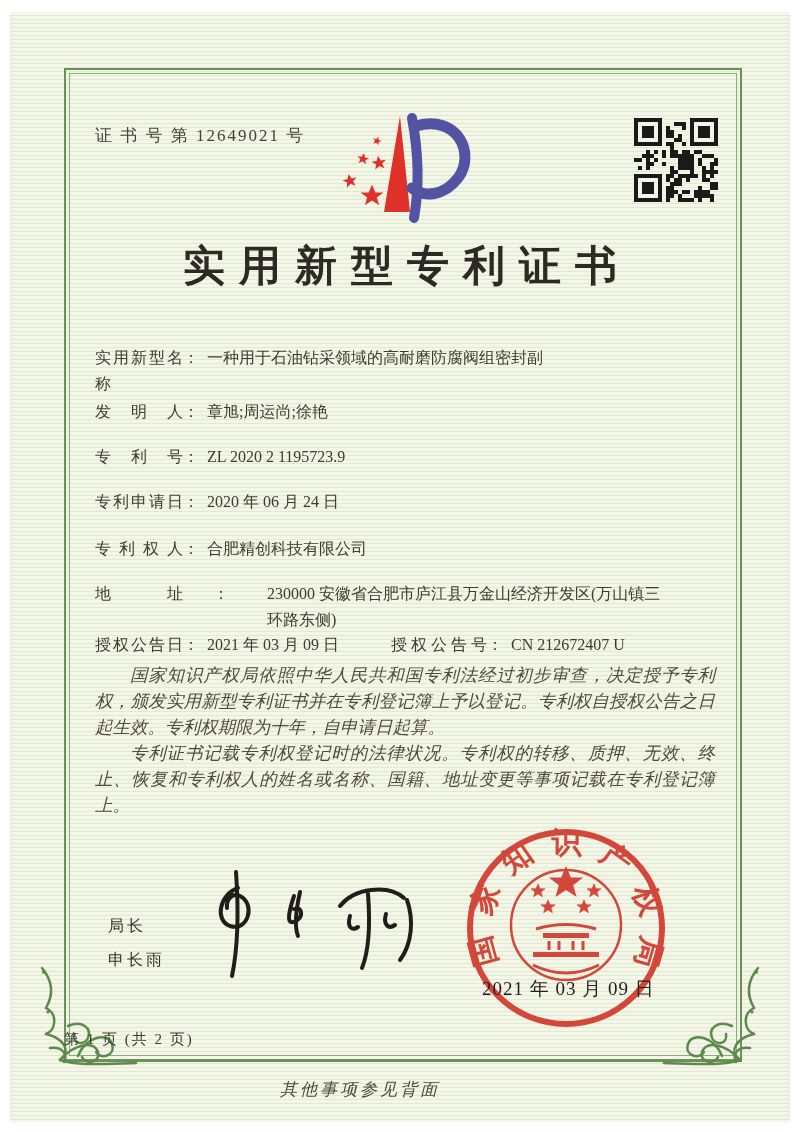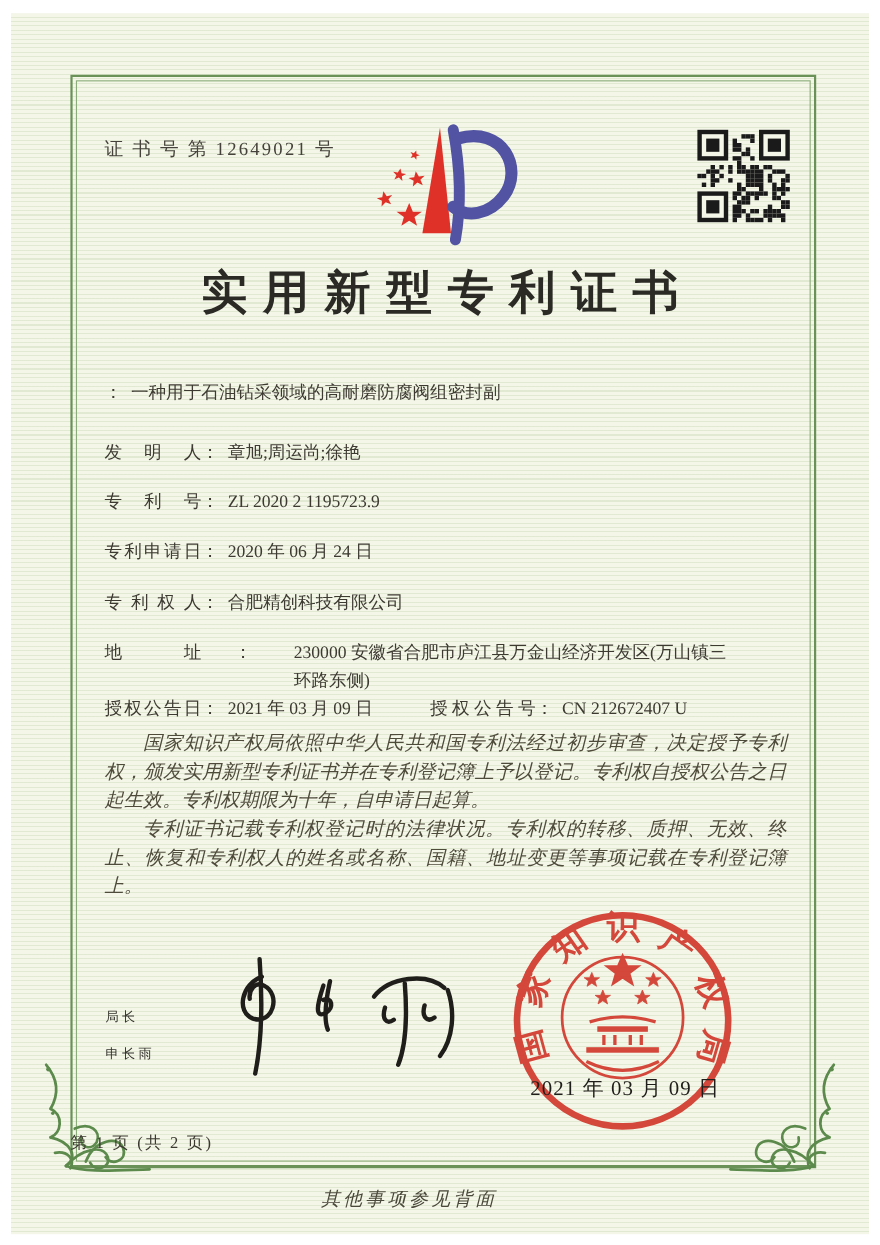--- a/index.html
+++ b/index.html
@@ -38,39 +38,39 @@
   .colon{flex:none;margin-right:8px;}
   .fvalue{max-width:520px;}
   .pair2{display:flex;margin-left:52px;}
   .paras{
     position:absolute;left:85px;top:650px;width:620px;
     font-family:"Liberation Serif",serif;font-style:italic;font-size:17.5px;
     line-height:26px;color:#4e4b3b;text-align:justify;
   }
   .paras p{margin:0;text-indent:2em;}
   .sig-role,.sig-name{
-    position:absolute;left:86px;font-size:12px;color:#33322c;letter-spacing:3px;
+    position:absolute;left:98px;font-size:16px;color:#33322c;letter-spacing:3px;
     font-family:Liberation Mono, monospace;
   }
   .sig-role{top:904px;}
   .sig-name{top:938px;}
   .sig-svg{position:absolute;left:192px;top:856px;}
   .seal{position:absolute;left:451px;top:811px;opacity:.93;}
   .seal-date{
     position:absolute;left:472px;top:964px;
     font-family:"Liberation Serif",serif;font-size:19px;color:#201e1a;letter-spacing:1px;
   }
   .pageno{
     position:absolute;left:54px;top:1018px;width:678px;text-align:left;
     font-family:"Liberation Serif",serif;font-size:15px;color:#3b392f;letter-spacing:2px;
   }
   .note{
     position:absolute;left:0;top:1066px;width:700px;text-align:center;
     font-family:"Liberation Serif",serif;font-style:italic;font-size:17px;
-    color:#4a483a;letter-spacing:3px;margin-left:12px;
+    color:#4a483a;letter-spacing:3px;
   }
   .flourish{position:absolute;top:948px;}
   .fl-left{left:28px;}
   .fl-right{left:652px;transform:scaleX(-1);}
 </style>
 </head>
 <body>
 
 <div class="paper">
 
@@ -223,20 +223,21 @@
       <rect x="62" y="6" width="20" height="20" fill="#f4f6e8"></rect>
       <rect x="66" y="10" width="12" height="12" fill="#1a1a1a"></rect>
       <rect x="2" y="58" width="28" height="28" fill="#1a1a1a"></rect>
       <rect x="6" y="62" width="20" height="20" fill="#f4f6e8"></rect>
       <rect x="10" y="66" width="12" height="12" fill="#1a1a1a"></rect>
     </svg>
 
   <div class="title">实用新型专利证书</div>
 
   <div class="row" style="top:333px;">
+    <span class="flabel">实用新型名称</span>
       <span class="colon">：</span>
     <span class="fvalue">一种用于石油钻采领域的高耐磨防腐阀组密封副</span>
   </div>
   <div class="row" style="top:387px;">
     <span class="flabel">发明人</span>
       <span class="colon">：</span>
     <span class="fvalue">章旭;周运尚;徐艳</span>
   </div>
   <div class="row" style="top:432px;">
     <span class="flabel">专利号</span>

